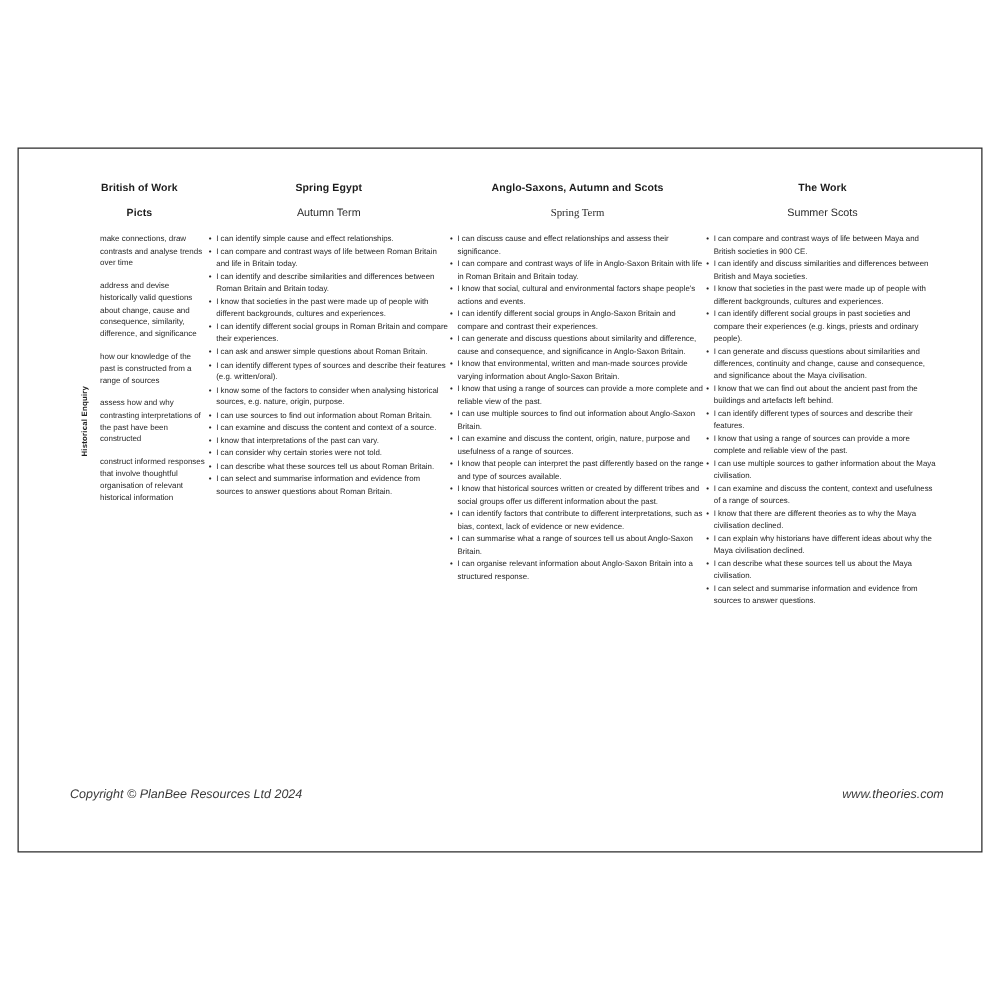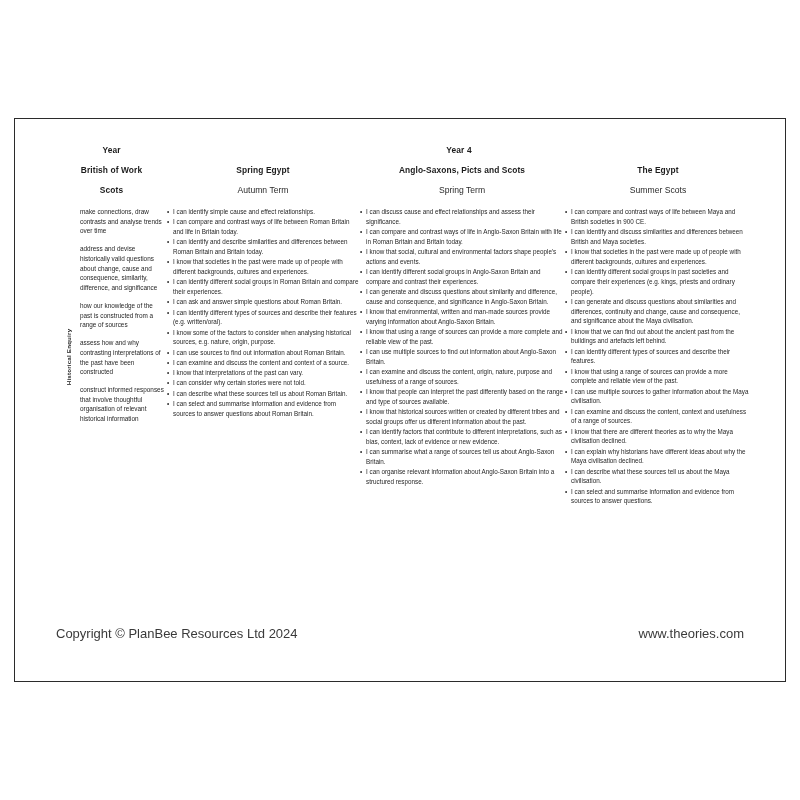--- a/index.html
+++ b/index.html
@@ -60,21 +60,21 @@
 
   .term {
     text-align: center;
     font-size: 8.6px;
     color: #2a2a2a;
     height: 21px;
     vertical-align: middle;
     box-sizing: border-box;
   }
   .term-autumn { background: #f6c48a; margin-top: 24px; }
-  .term-spring { background: #fbf290; }
+  .term-spring { background: #fbf290; font-family: Liberation Serif, serif; }
   .term-summer { background: #a8dc92; }
 
   
   .strand-cell {
     background: #cbd5ad;
     width: 22px;
     position: relative;
     padding: 0;
   }
   .strand-rot {
@@ -129,59 +129,56 @@
     left: 0;
     top: 0;
     font-size: 6.3px;
     color: #262626;
   }
 
   
   .footer {
     position: absolute;
     left: 41px;
-    right: 41px;
+    right: 30px;
     bottom: 40px;
     display: flex;
     justify-content: space-between;
     align-items: baseline;
-    font-size: 13px;
+    font-size: 10px;
     color: #3a3a3a;
+    font-style: italic;
   }
 </style>
 </head>
 <body>
 
 <div id="page">
 
   <div id="sheet">
     <table class="curriculum">
       <colgroup>
         <col style="width:22px">
         <col style="width:86px">
         <col style="width:192px">
         <col style="width:204px">
         <col style="width:186px">
       </colgroup>
 
       <tbody>
-          <tr>
-        <td class="hdr" colspan="2">Year</td>
-        <td class="hdr" colspan="3">Year 4</td>
-      </tr>
 
       <tr>
         <td class="hdr" colspan="2">British of Work</td>
         <td class="hdr">Spring Egypt</td>
-        <td class="hdr">Anglo-Saxons, Picts and Scots</td>
-        <td class="hdr">The Egypt</td>
+        <td class="hdr">Anglo-Saxons, Autumn and Scots</td>
+        <td class="hdr">The Work</td>
       </tr>
 
       <tr>
-        <td class="hdr" colspan="2">Scots</td>
+        <td class="hdr" colspan="2">Picts</td>
         <td class="term term-autumn">Autumn Term</td>
         <td class="term term-spring">Spring Term</td>
         <td class="term term-summer">Summer Scots</td>
       </tr>
 
       <tr>
         <td class="strand-cell">
           <span class="strand-rot">Historical Enquiry</span>
         </td>
 

